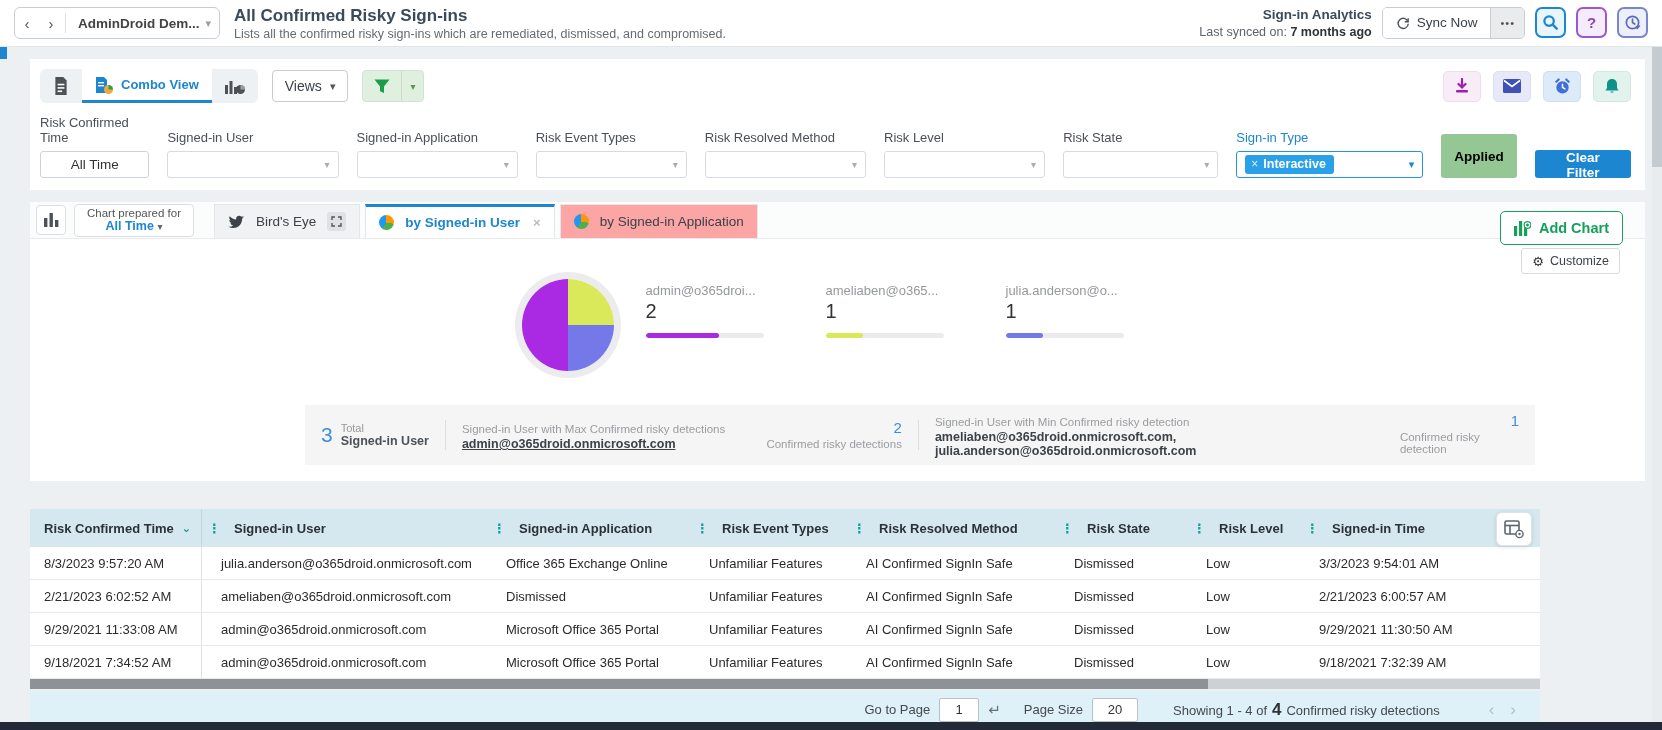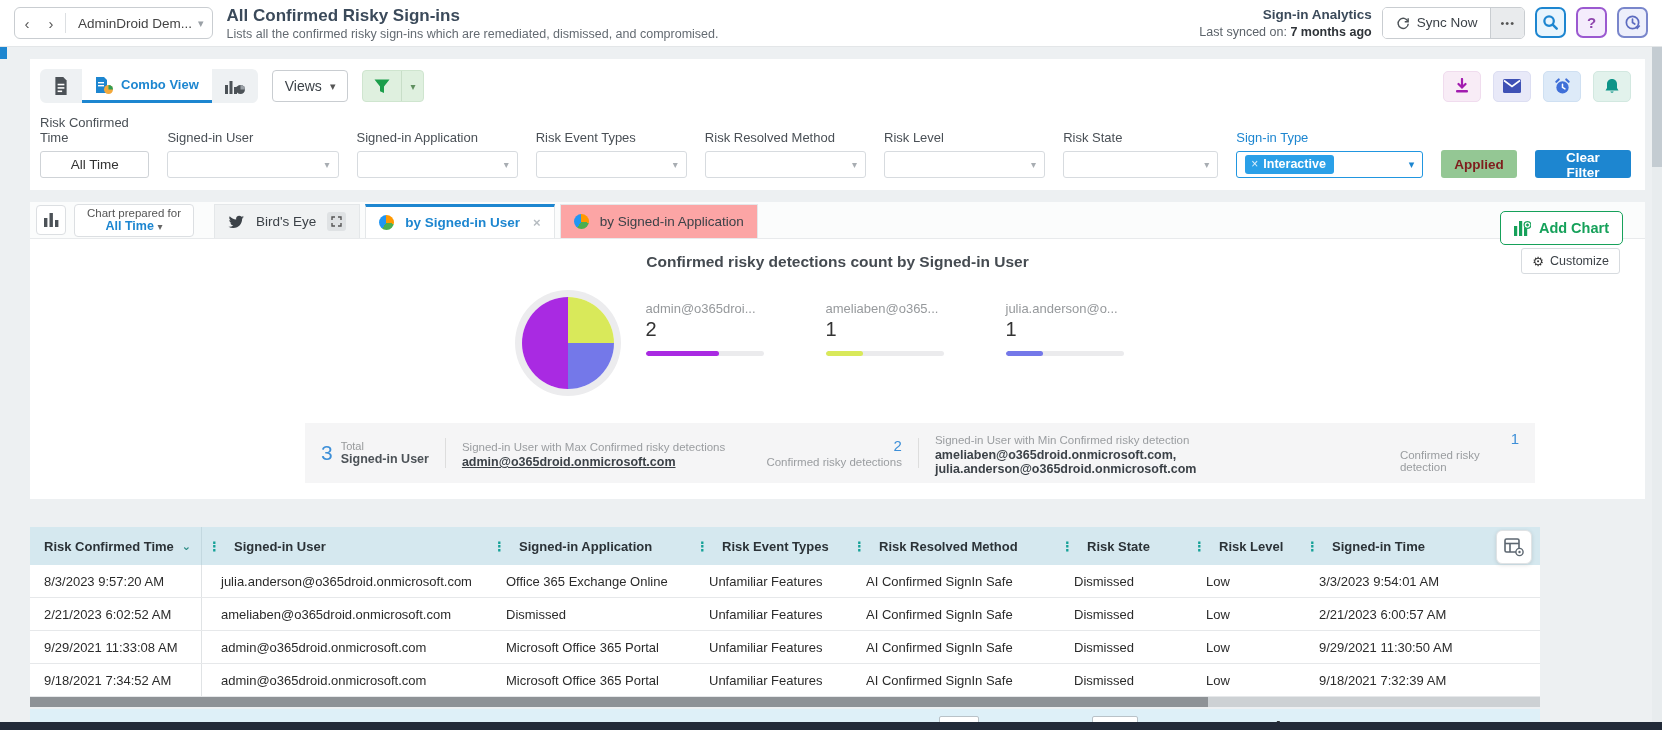--- a/index.html
+++ b/index.html
@@ -7,21 +7,21 @@
   body {
     font-family: "Liberation Sans", "DejaVu Sans", sans-serif;
     background:#edf0f2; color:#333; overflow:hidden; position:relative;
   }
   
   .app-header { height:47px; background:#fff; border-bottom:1px solid #e3e6e8;
     display:flex; align-items:center; padding:0 14px; position:relative; }
   .nav-box { display:flex; align-items:center; height:32px; border:1px solid #c9cdd1; border-radius:6px; background:#fff; }
   .nav-arrow { width:24px; text-align:center; color:#555; font-size:15px; cursor:pointer; }
   .nav-div { width:1px; height:20px; background:#dcdfe2; margin:0 2px; }
-  .tenant { font-size:13.5px; color:#444; padding:0 6px 0 10px; }
+  .tenant { font-size:13.5px; color:#444; padding:0 6px 0 10px;font-weight:bold; }
   .tenant-caret { color:#9aa0a6; font-size:11px; padding-right:8px; }
   .title-block { margin-left:14px; }
   .page-title { font-size:17px; font-weight:700; color:#3b4a5a; }
   .page-subtitle { font-size:12.5px; color:#646b72; margin-top:1px; }
   .header-right { margin-left:auto; display:flex; align-items:center; gap:10px; }
   .analytics { text-align:right; line-height:1.3; }
   .analytics-title { font-size:13.5px; font-weight:700; color:#3b4a5a;text-align:right; }
   .analytics-sync { font-size:12.5px; color:#5c636a; }
   .analytics-sync b { color:#2e3338; }
   .sync-split { display:flex; align-items:stretch; border:1px solid #c9cdd1; border-radius:5px; overflow:hidden; height:32px; }
@@ -56,21 +56,21 @@
   .ffield { display:flex; flex-direction:column; gap:6px; }
   .flabel { font-size:13px; color:#4a5056; }
   .flabel.blue { color:#1d86d0; }
   .fbox { height:27px; border:1px solid #cfd3d7; border-radius:3px; background:#fff; display:flex; align-items:center; justify-content:center; font-size:13.5px; color:#333; cursor:pointer; }
   .fdrop { height:27px; border:1px solid #d7dbdf; border-radius:3px; background:#fff; display:flex; align-items:center; padding:0 8px; cursor:pointer; }
   .fdrop .caret { margin-left:auto; color:#a8adb2; font-size:10px; }
   .fdrop.chip-drop { border:1.5px solid #2196e0; }
   .fdrop.chip-drop .caret { color:#1d86d0; font-size:11px; }
   .chip { background:#2aa0e8; color:#fff; border-radius:3px; font-size:12.5px; padding:2px 8px 3px 6px; display:flex; align-items:center; gap:5px; font-weight:600; }
   .chip .x { font-weight:400; opacity:.85; font-size:12px; cursor:pointer; }
-  .btn-applied { height:28px; padding:0 13px; background:#94c794; color:#7f1d1d; font-weight:700; font-size:13.5px; border:none; border-radius:3px; cursor:pointer; }
+  .btn-applied { height:44px; padding:0 13px; background:#94c794; color:#000000; font-weight:700; font-size:13.5px; border:none; border-radius:3px; cursor:pointer; }
   .btn-clear { height:28px; padding:0 13px; background:#1d86d0; color:#fff; font-weight:700; font-size:13.5px; border:none; border-radius:3px; cursor:pointer; }
   
   .chart-panel { margin-top:12px; background:#fff; width:1615px; position:relative; }
   .chart-tabbar { height:37px; background:#fbfcfc; border-bottom:1px solid #e8eaec; display:flex; align-items:flex-end; padding:0 0 0 6px; position:relative; }
   .cp-iconbox { width:30px; height:30px; border:1px solid #dcdfe2; border-radius:4px; background:#fff; display:flex; align-items:center; justify-content:center; margin:0 8px 3px 0; cursor:pointer; }
   .prepared { border:1px solid #dcdfe2; border-radius:4px; background:#fff; text-align:center; padding:2px 12px 3px; margin:0 20px 1px 0; cursor:pointer; }
   .prepared .l1 { font-size:11.5px; color:#555; }
   .prepared .l2 { font-size:12.5px; color:#1d86d0; font-weight:700; }
   .prepared .l2 .caret { color:#666; font-size:10px; font-weight:400; }
   .ctab { height:34px; display:flex; align-items:center; gap:11px; padding:0 13px; font-size:13.5px; color:#3c4248;
@@ -367,21 +367,20 @@
           <path d="M13.5 3.4v3.2M11.9 5h3.2" stroke="#16a15a" stroke-width="1.3"></path>
         </svg>
       <span>Add Chart</span>
     </div>
     <div class="customize">
       <span class="gear">⚙</span>
       <span>Customize</span>
     </div>
 
     <div class="chart-body">
-      <div class="chart-title">Confirmed risky detections count by Signed-in User</div>
       <div class="pie-row">
         <div class="pie" style="background: conic-gradient(from 180deg, rgb(169, 42, 226) 0deg, rgb(169, 42, 226) 180deg, rgb(217, 233, 90) 180deg, rgb(217, 233, 90) 270deg, rgb(116, 120, 233) 270deg, rgb(116, 120, 233) 360deg);"></div>
         <div class="legend-item">
           <div class="legend-name">admin@o365droi...</div>
           <div class="legend-value">2</div>
           <div class="legend-bar">
               <div class="legend-bar-fill" style="width: 62%; background: rgb(169, 42, 226);"></div>
             </div>
         </div>
         <div class="legend-item">

